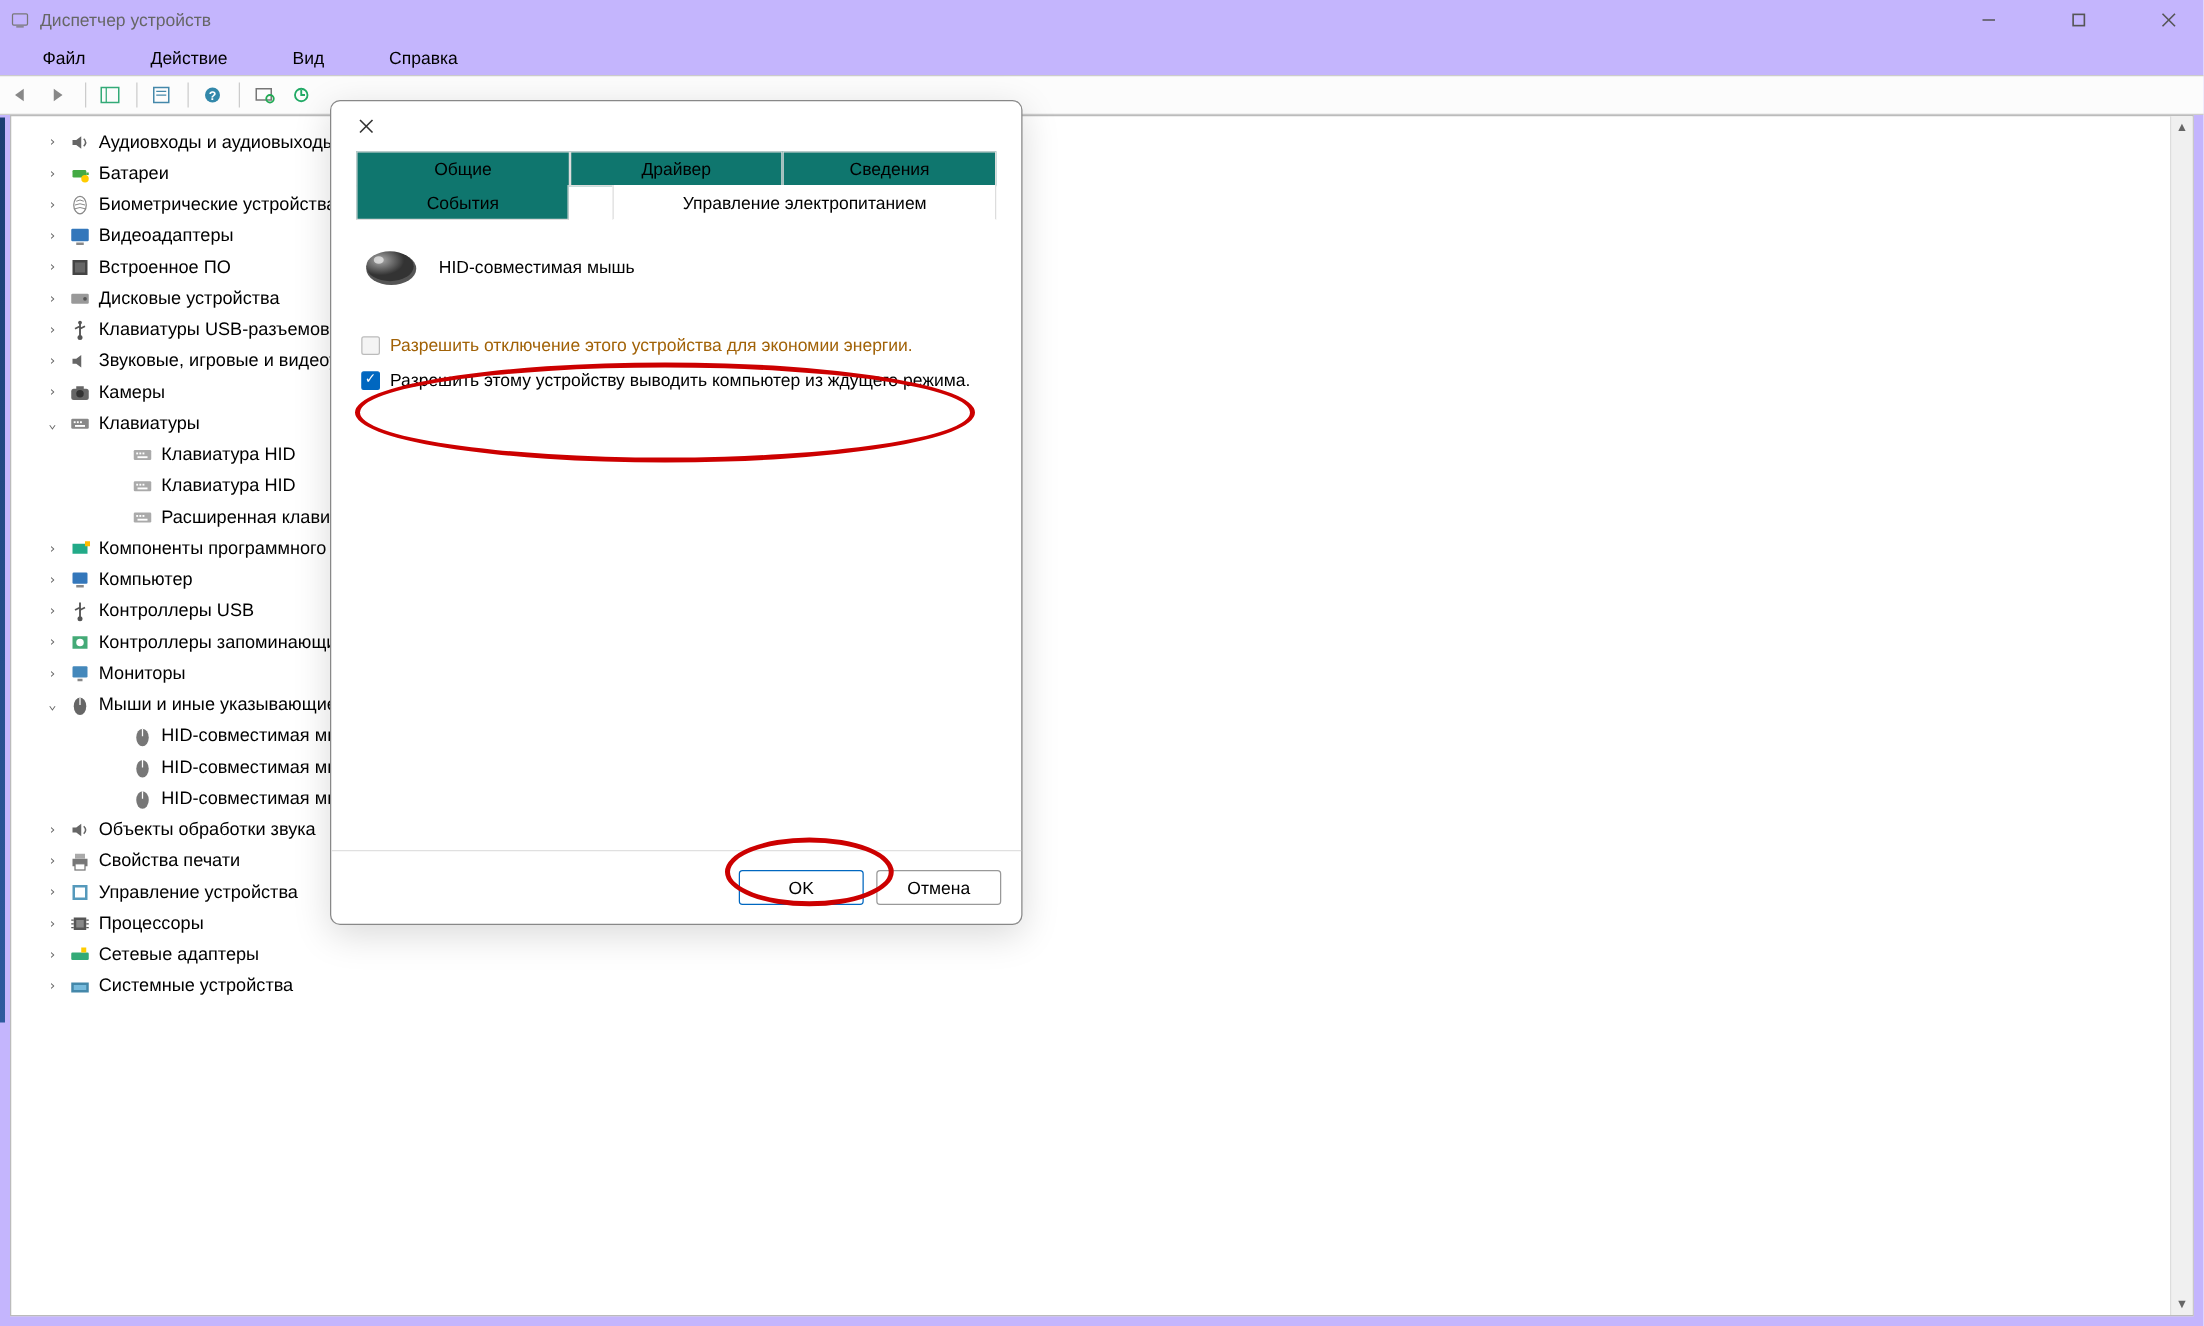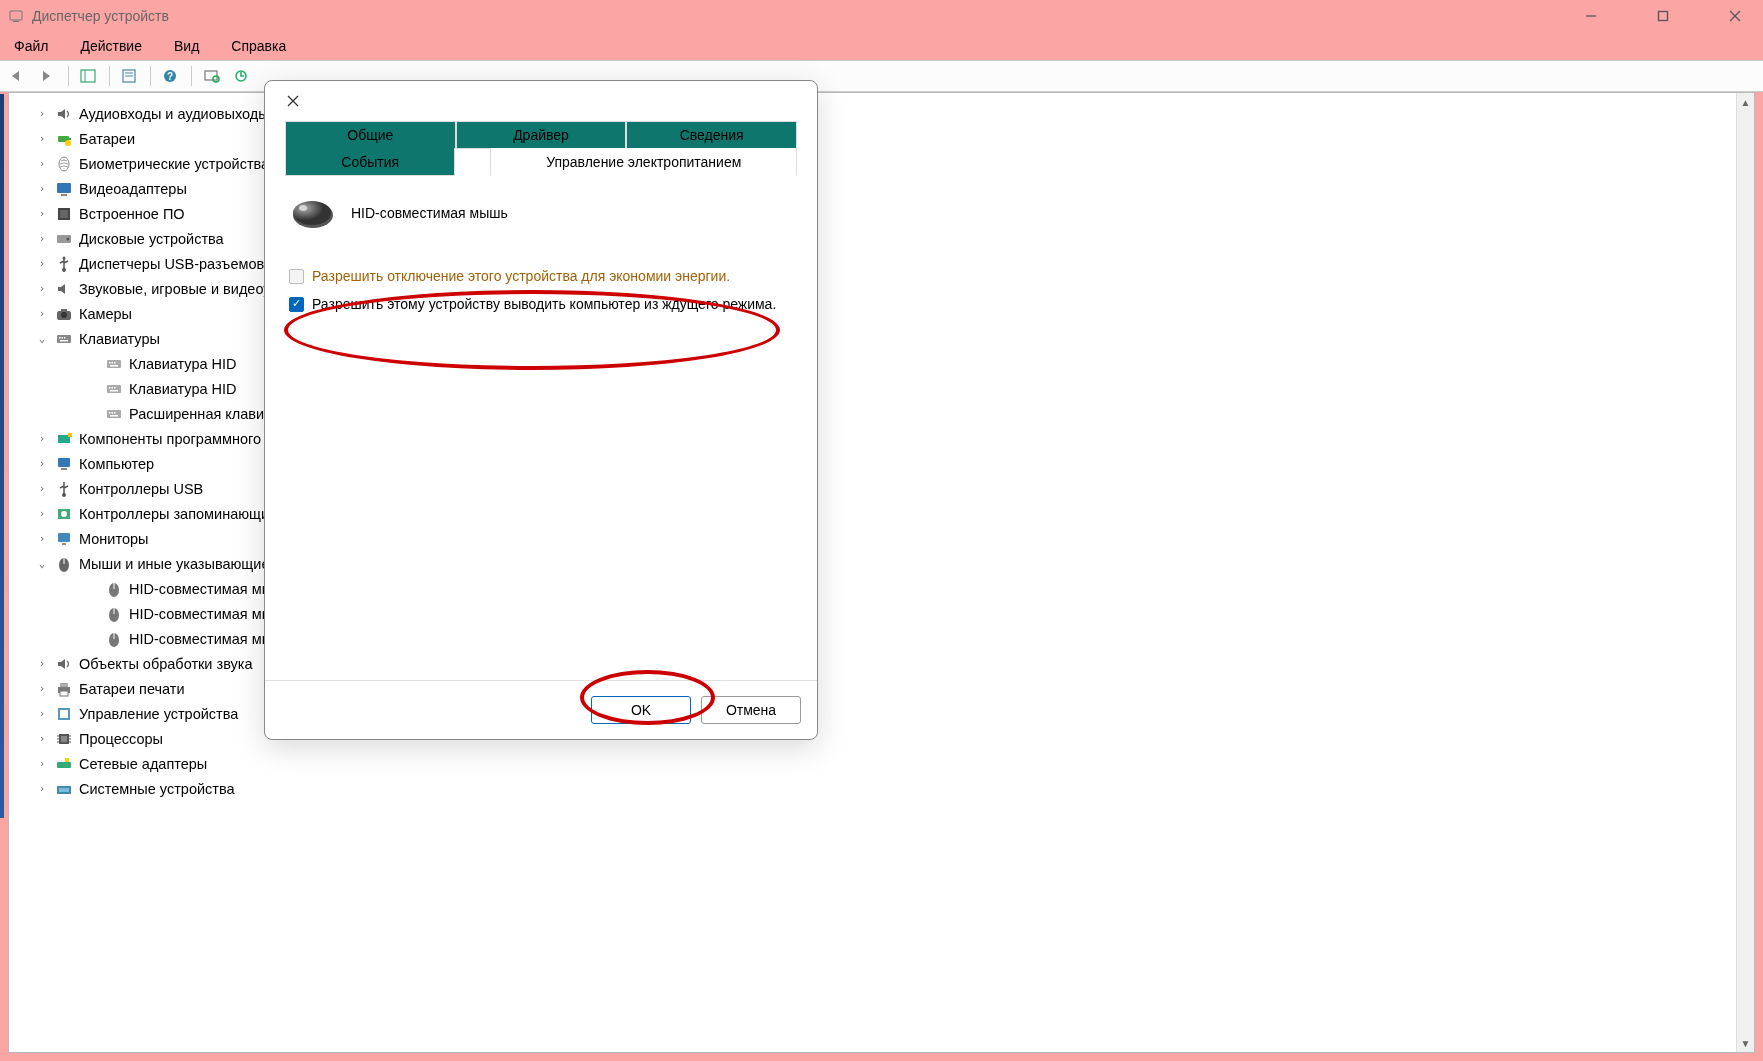--- a/index.html
+++ b/index.html
@@ -1,27 +1,27 @@
 <!DOCTYPE html>
 <html><head>
   <meta charset="utf-8">
   <style>
     * { box-sizing: border-box; margin: 0; padding: 0; }
     body { font-family: "Segoe UI", Tahoma, sans-serif; font-size: 13px; background: #fff; overflow: hidden; width: 1763px; height: 1061px; position: relative; }
     
     
-    .main-window { position: absolute; top: 0; left: 0; right: 0; bottom: 0; background: #fca5a5; }
+    .main-window { position: absolute; top: 0; left: 0; right: 0; bottom: 0; background: #c4b5fd; }
     .title-bar { height: 32px; display: flex; align-items: center; padding: 0 8px; color: #666; }
     .title-bar-icon { width: 16px; height: 16px; margin-right: 8px; }
     .title-bar-text { flex: 1; font-size: 14px; }
     .title-bar-controls { display: flex; gap: 32px; }
     .title-bar-ctrl { width: 40px; height: 28px; display: flex; align-items: center; justify-content: center; color: #777; cursor: pointer; }
     
     .menu-bar { height: 28px; display: flex; align-items: center; padding: 0 8px; gap: 20px; font-size: 14px; }
-    .menu-item { padding: 4px 6px; cursor: pointer; }
+    .menu-item { padding: 4px 6px; cursor: pointer; margin-left: 20px; }
     
     .toolbar { height: 32px; border: 1px solid #ccc; border-left: none; border-right: none; display: flex; align-items: center; padding: 0 4px; gap: 2px; background: #fcfcfc; }
     .tool-btn { width: 28px; height: 26px; display: flex; align-items: center; justify-content: center; border: 1px solid transparent; cursor: pointer; }
     .tool-sep { width: 1px; height: 20px; background: #ccc; margin: 0 4px; }
     
     .content-area { position: absolute; top: 92px; left: 8px; right: 8px; bottom: 8px; border: 1px solid #bbb; background: #fff; }
     .content-inner { position: absolute; top: 2px; left: 2px; right: 20px; bottom: 2px; overflow: hidden; }
     .scrollbar-v { position: absolute; right: 0; top: 0; bottom: 0; width: 18px; background: #f0f0f0; border-left: 1px solid #ddd; }
     .sb-arrow { height: 18px; display: flex; align-items: center; justify-content: center; color: #666; font-size: 10px; }
     .sb-arrow.bottom { position: absolute; bottom: 0; left: 0; right: 0; }
@@ -224,21 +224,21 @@
           </div>
           <div class="tree-node">
             <span class="expander">›</span>
             <span class="node-icon">
               <svg width="18" height="18">
                 <path d="M9 2 L9 14 M9 6 L5 8 M9 8 L13 6" fill="none" stroke="#555" stroke-width="1.5"></path>
                 <circle cx="9" cy="15" r="2" fill="#555"></circle>
                 <circle cx="9" cy="3" r="1.5" fill="#555"></circle>
               </svg>
             </span>
-            <span>Диспетчеры USB-разъемов</span>
+            <span>Клавиатуры USB-разъемов</span>
           </div>
           <div class="tree-node">
             <span class="expander">›</span>
             <span class="node-icon">
               <svg width="18" height="18">
                 <path d="M3 7 L6 7 L10 4 L10 14 L6 11 L3 11 Z" fill="#666"></path>
               </svg>
             </span>
             <span>Звуковые, игровые и видеоустройства</span>
           </div>
@@ -407,21 +407,21 @@
           </div>
           <div class="tree-node">
             <span class="expander">›</span>
             <span class="node-icon">
               <svg width="18" height="18">
                 <rect x="3" y="7" width="12" height="6" fill="#777"></rect>
                 <rect x="5" y="3" width="8" height="4" fill="#aaa"></rect>
                 <rect x="5" y="11" width="8" height="5" fill="#fff" stroke="#777"></rect>
               </svg>
             </span>
-            <span>Батареи печати</span>
+            <span>Свойства печати</span>
           </div>
           <div class="tree-node">
             <span class="expander">›</span>
             <span class="node-icon">
               <svg width="18" height="18">
                 <rect x="3" y="3" width="12" height="12" fill="#59b"></rect>
                 <rect x="5" y="5" width="8" height="8" fill="#fff"></rect>
               </svg>
             </span>
             <span>Управление устройства</span>

